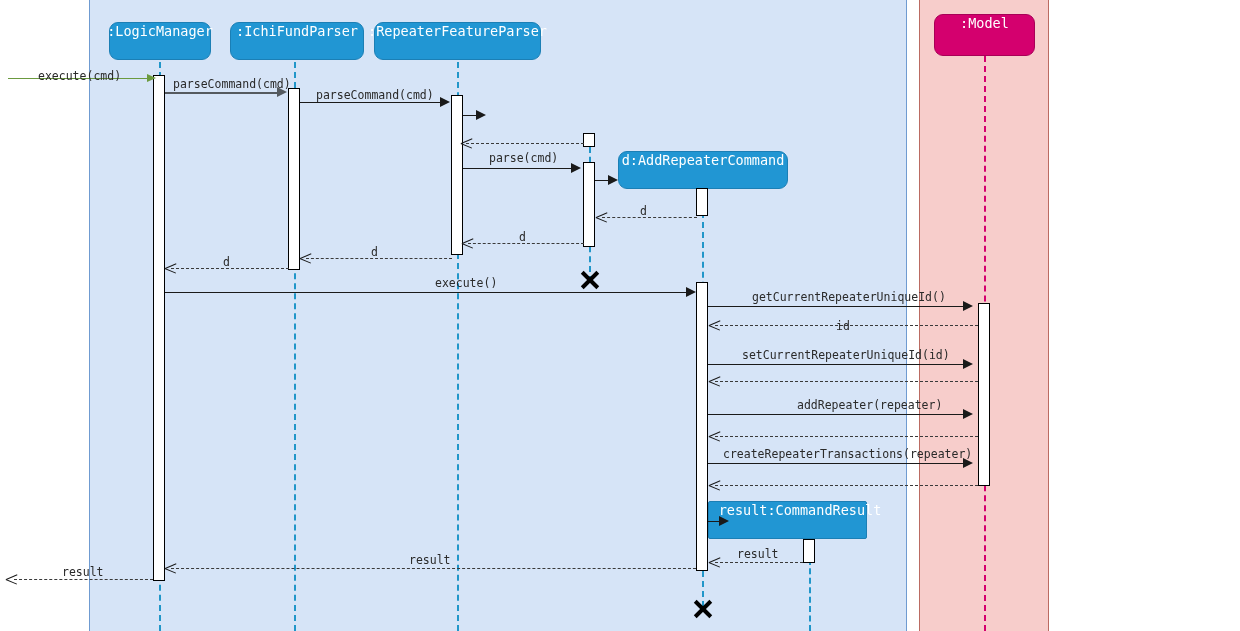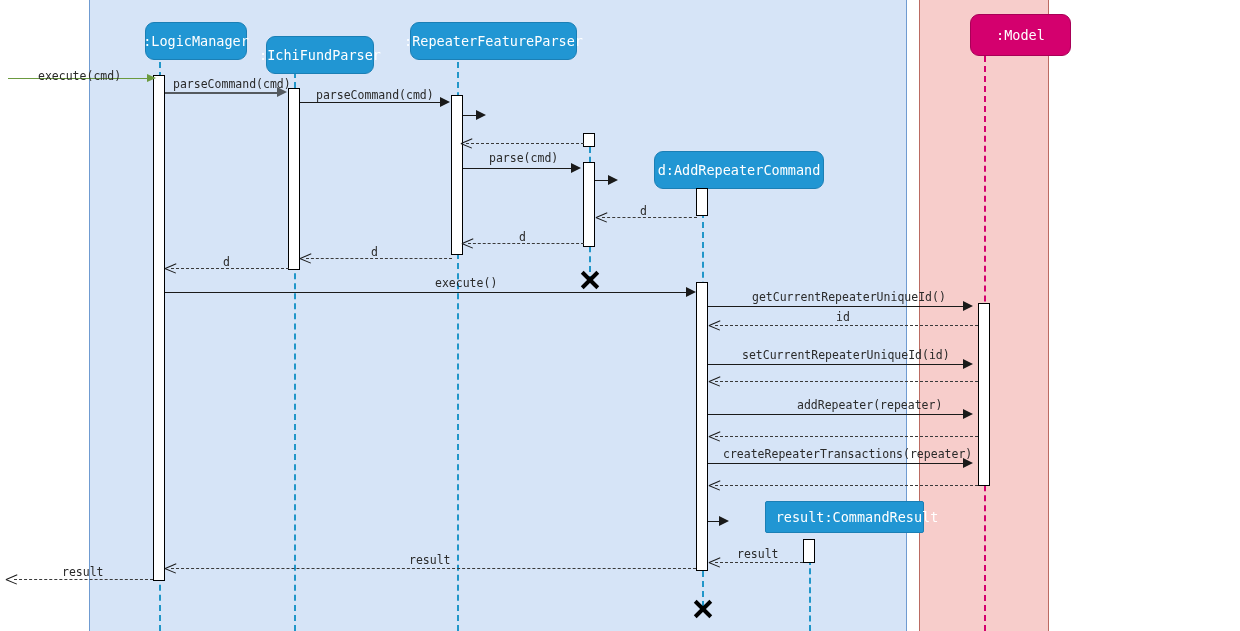--- a/index.html
+++ b/index.html
@@ -8,22 +8,22 @@
   #stage{position:absolute;left:0;top:0;width:1240px;height:631px;}
   .panel{position:absolute;box-sizing:border-box;}
   .panel-logic{left:89px;top:0px;width:818px;height:631px;
        background:#d6e4f7;border:1px solid #6f9bd1;border-top:none;border-bottom:none;}
   .panel-model{left:919px;top:0px;width:130px;height:631px;
        background:#f7cdcb;border:1px solid #bb6b62;border-top:none;border-bottom:none;}
   .lifeline{position:absolute;width:0;border-left-width:2px;border-left-style:dashed;}
   .ll-blue{border-left-color:#2196c9;}
   .ll-pink{border-left-color:#d4006e;}
   .pbox{position:absolute;box-sizing:border-box;border-radius:9px;
-        display:flex;align-items:center;justify-content:center;
-        color:#ffffff;font-size:13.5px;letter-spacing:0px;white-space:nowrap;margin-left:36px;}
+        display:flex;align-items:flex-start;justify-content:center;
+        color:#ffffff;font-size:13.5px;letter-spacing:0px;white-space:nowrap;}
   .pbox-blue{background:#2196d3;border:1px solid #1b7fb5;}
   .pbox-pink{background:#d4006e;border:1px solid #a80057;}
   .pbox-sq{border-radius:2px;}
   .act{position:absolute;box-sizing:border-box;background:#ffffff;border:1.6px solid #000000;}
   .msg{position:absolute;height:0;border-top-width:1.6px;border-top-style:solid;border-top-color:#1a1a1a;}
   .msg-dash{border-top-style:dashed;border-top-color:#3a3a3a;border-top-width:1.5px;}
   .msg-gray{border-top-color:#555a5f;border-top-width:2px;}
   .msg-green{border-top-color:#6b9a3f;border-top-width:1.6px;}
   .arrowhead{position:absolute;width:0;height:0;}
   .ah-right-solid{border-top:5px solid transparent;border-bottom:5px solid transparent;border-left:10px solid #1a1a1a;}
@@ -54,30 +54,30 @@
   <div class="lifeline ll-blue" style="left:294px;top:62px;height:569px;"></div>
   <div class="lifeline ll-blue" style="left:457px;top:62px;height:569px;"></div>
   <div class="lifeline ll-blue" style="left:589px;top:137px;height:145px;"></div>
   <div class="lifeline ll-blue" style="left:702px;top:192px;height:415px;"></div>
   <div class="lifeline ll-blue" style="left:809px;top:540px;height:91px;"></div>
   <div class="lifeline ll-pink" style="left:984px;top:56px;height:575px;"></div>
 
   <div class="pbox pbox-blue" style="left:109px;top:22px;width:102px;height:38px;">
     <span>:LogicManager</span>
   </div>
-  <div class="pbox pbox-blue" style="left:230px;top:36px;width:108px;height:38px;">
+  <div class="pbox pbox-blue" style="left:230px;top:22px;width:134px;height:38px;">
     <span>:IchiFundParser</span>
   </div>
   <div class="pbox pbox-blue" style="left:374px;top:22px;width:167px;height:38px;">
     <span>:RepeaterFeatureParser</span>
   </div>
   <div class="pbox pbox-blue" style="left:618px;top:151px;width:170px;height:38px;">
     <span>d:AddRepeaterCommand</span>
   </div>
-  <div class="pbox pbox-blue pbox-sq" style="left:729px;top:501px;width:159px;height:32px;padding-left:25px;">
+  <div class="pbox pbox-blue pbox-sq" style="left:708px;top:501px;width:159px;height:38px;padding-left:25px;">
     <span>result:CommandResult</span>
   </div>
   <div class="pbox pbox-pink" style="left:934px;top:14px;width:101px;height:42px;">
     <span>:Model</span>
   </div>
 
   <div class="act" style="left:153px;top:75px;width:12px;height:506px;"></div>
   <div class="act" style="left:288px;top:88px;width:12px;height:182px;"></div>
   <div class="act" style="left:451px;top:95px;width:12px;height:160px;"></div>
   <div class="act" style="left:583px;top:133px;width:12px;height:14px;"></div>
@@ -131,21 +131,21 @@
   <div class="msg" style="left:165px;top:292px;width:521px;"></div>
   <div class="arrowhead ah-right-solid" style="left:686px;top:287px;"></div>
   <div class="lbl" style="left:403px;top:276px;margin-left:32px;">execute()</div>
 
   <div class="msg" style="left:708px;top:306px;width:255px;"></div>
   <div class="arrowhead ah-right-solid" style="left:963px;top:301px;"></div>
   <div class="lbl" style="left:752px;top:290px;">getCurrentRepeaterUniqueId()</div>
 
   <div class="msg msg-dash" style="left:715px;top:325px;width:263px;"></div>
   <div class="ah-left-open" style="left:709px;top:319.5px;"></div>
-  <div class="lbl" style="left:836px;top:310px;">id</div>
+  <div class="lbl" style="left:836px;top:319px;">id</div>
 
   <div class="msg" style="left:708px;top:364px;width:255px;"></div>
   <div class="arrowhead ah-right-solid" style="left:963px;top:359px;"></div>
   <div class="lbl" style="left:742px;top:348px;">setCurrentRepeaterUniqueId(id)</div>
 
   <div class="msg msg-dash" style="left:715px;top:381px;width:263px;"></div>
   <div class="ah-left-open" style="left:709px;top:375.5px;"></div>
 
   <div class="msg" style="left:708px;top:414px;width:255px;"></div>
   <div class="arrowhead ah-right-solid" style="left:963px;top:409px;"></div>

